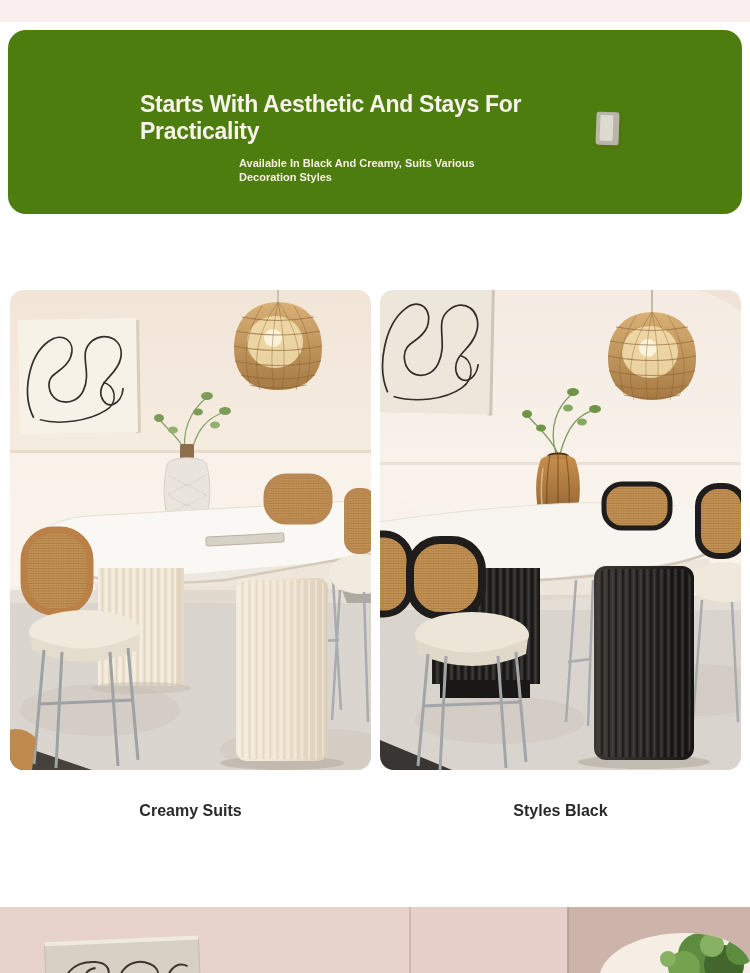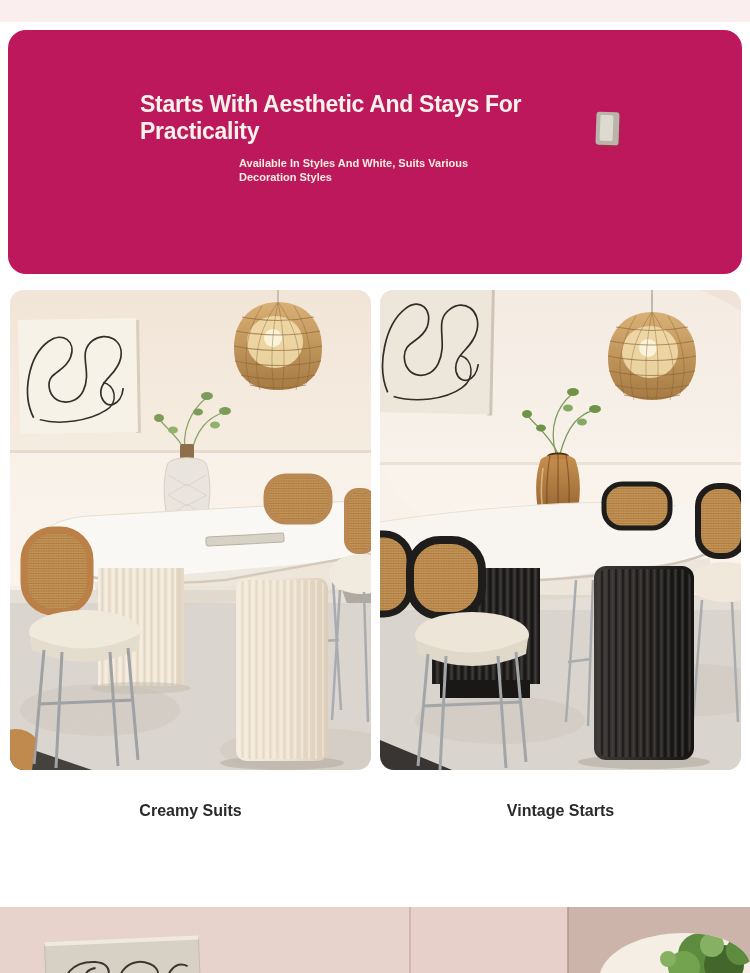--- a/index.html
+++ b/index.html
@@ -3,22 +3,22 @@
 <meta charset="utf-8">
 <style>
   html,body{margin:0;padding:0;}
   body{
     width:750px;height:973px;position:relative;overflow:hidden;
     background:#FFFFFF;
     font-family:"Liberation Sans", sans-serif;
   }
   .top-strip{position:absolute;left:0;top:0;width:750px;height:22px;background:#FBEEEF;}
   .banner{
-    position:absolute;left:8px;top:30px;width:734px;height:244px;
-    background:#be185d;border-radius:18px;
+    position:absolute;left:8px;top:30px;width:734px;height:184px;
+    background:#4d7c0f;border-radius:18px;
   }
   .banner-title{
     position:absolute;left:132px;top:61px;width:455px;
     margin:0;font-size:23px;line-height:27px;font-weight:bold;
     color:#F8F3EA;letter-spacing:-0.3px;
   }
   .banner-subtitle{
     position:absolute;left:231px;top:127px;width:242px;
     margin:0;font-size:11px;line-height:13.5px;font-weight:bold;
     color:#F6EEDF;
@@ -49,21 +49,21 @@
   }
   svg{display:block;}
 </style>
 </head>
 <body>
 
 <div class="top-strip"></div>
 
 <section class="banner">
   <h1 class="banner-title">Starts With Aesthetic And Stays For Practicality</h1>
-  <p class="banner-subtitle">Available In Styles And White, Suits Various Decoration Styles</p>
+  <p class="banner-subtitle">Available In Black And Creamy, Suits Various Decoration Styles</p>
   <div class="switch-icon"></div>
 </section>
 
 <div class="photo-card left">
 <svg width="361" height="480" viewBox="0 0 361 480">
   <defs>
     <linearGradient id="wallL" x1="0" y1="0" x2="0" y2="1">
       <stop offset="0" stop-color="#F1E5D7"></stop>
           <stop offset=".6" stop-color="#F6EDE2"></stop>
           <stop offset="1" stop-color="#FAF3EA"></stop>
@@ -361,21 +361,21 @@
       <line x1="42" y1="416" x2="142" y2="412"></line>
     </g>
   </g>
 </svg>
 </div>
 
 <div class="variant-label left">
   <span>Creamy Suits</span>
 </div>
 <div class="variant-label right">
-  <span>Vintage Starts</span>
+  <span>Styles Black</span>
 </div>
 
 <div class="bottom-photo">
 <svg width="750" height="66" viewBox="0 0 750 66">
   <defs>
     <clipPath id="archClip">
       <path d="M600,66 C606,44 640,26 685,26 C722,26 746,40 750,56 L750,66 Z"></path>
     </clipPath>
   </defs>
   <rect x="0" y="0" width="750" height="66" fill="#E8D3CC"></rect>

